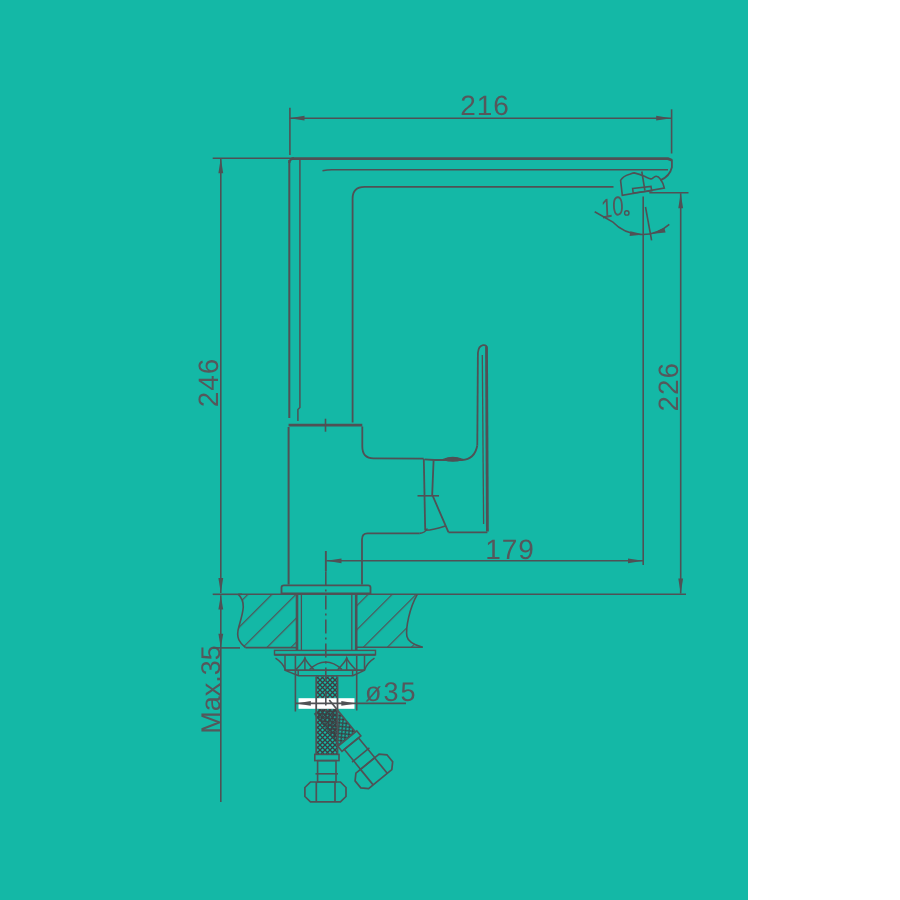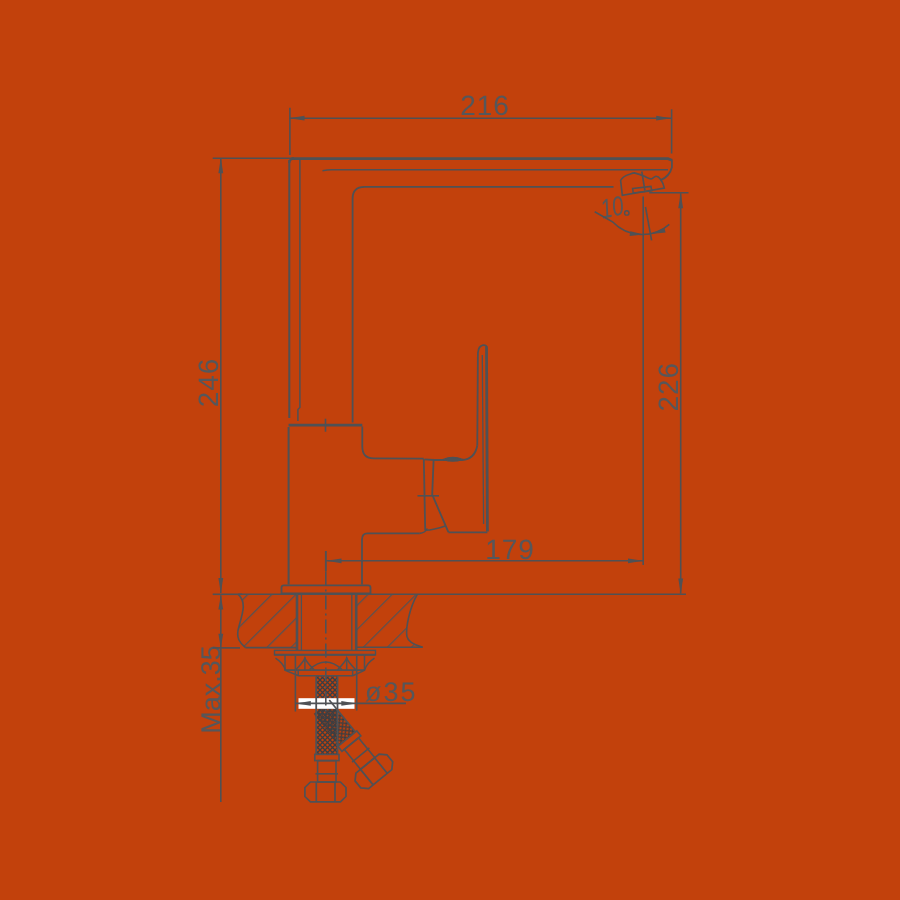--- a/index.html
+++ b/index.html
@@ -1,16 +1,16 @@
 <!DOCTYPE html>
 <html><head>
 <meta charset="utf-8">
 <style>
   html,body{margin:0;padding:0;background:#ffffff;}
-  .page{width:900px;height:900px;position:relative;background:#c2410c;overflow:hidden;}
+  .page{width:748px;height:900px;position:relative;background:#14b8a6;overflow:hidden;}
   text{font-family:"Liberation Sans",sans-serif;fill:#55575b;text-rendering:geometricPrecision;}
 </style>
 </head>
 <body>
 <div class="page">
 <svg width="900" height="900" viewBox="0 0 900 900" style="transform:translateZ(0)">
 <defs>
   <pattern id="hatch" width="17" height="17" patternUnits="userSpaceOnUse" patternTransform="rotate(45)">
     <line x1="0.5" y1="0" x2="0.5" y2="17" stroke="#515357" stroke-width="1.45"></line>
   </pattern>

